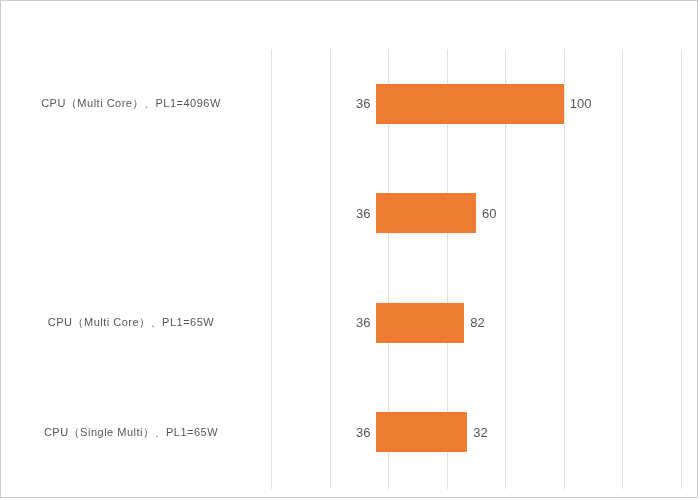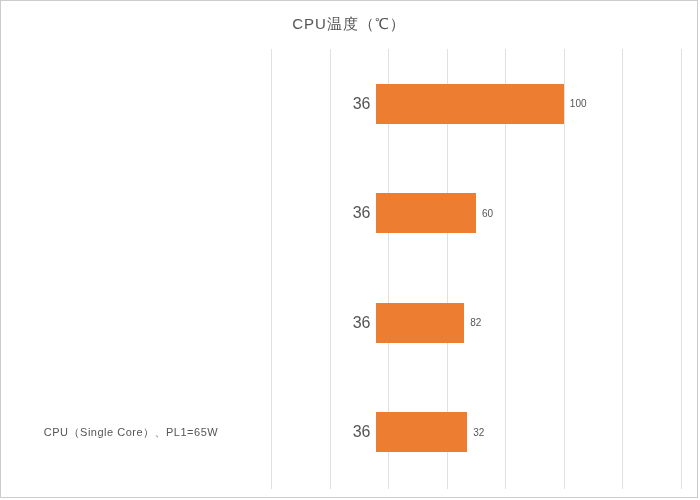--- a/index.html
+++ b/index.html
@@ -68,77 +68,78 @@
     position: absolute;
     left: 270px;
     height: 40px;
     display: flex;
     align-items: center;
   }
   .min-label {
     position: absolute;
     right: 100%;
     margin-right: 6px;
-    font-size: 16px;
+    font-size: 13px;
     color: #555;
   }
   .bar {
     height: 40px;
     background: #ED7D31;
   }
   .val-label {
     position: absolute;
     left: 100%;
     margin-left: 6px;
-    font-size: 10px;
+    font-size: 13px;
     color: #555;
     text-align: center;
   }
 </style>
 </head>
 <body>
 
 <div class="chart-container">
-  <div class="chart-title">CPU温度（℃）</div>
 
   <div class="plot-area" id="plot-area">
       <div class="gridline" style="left: 0px;"></div>
       <div class="gridline" style="left: 58.5714px;"></div>
       <div class="gridline" style="left: 117.143px;"></div>
       <div class="gridline" style="left: 175.714px;"></div>
       <div class="gridline" style="left: 234.286px;"></div>
       <div class="gridline" style="left: 292.857px;"></div>
       <div class="gridline" style="left: 351.429px;"></div>
       <div class="gridline" style="left: 410px;"></div>
     </div>
 
   <div class="rows" id="rows">
       <div class="row">
+        <div class="cat-label">CPU（Multi Core）、PL1=4096W</div>
         <div class="bar-wrap" style="left: 375.429px;">
           <span class="min-label">36</span>
           <div class="bar" style="width: 187.429px; background: rgb(237, 125, 49);"></div>
           <span class="val-label">100</span>
         </div>
       </div>
       <div class="row">
         <div class="bar-wrap" style="left: 375.429px;">
           <span class="min-label">36</span>
           <div class="bar" style="width: 99.5714px; background: rgb(237, 125, 49);"></div>
           <span class="val-label">60</span>
         </div>
       </div>
       <div class="row">
+        <div class="cat-label">CPU（Multi Core）、PL1=65W</div>
         <div class="bar-wrap" style="left: 375.429px;">
           <span class="min-label">36</span>
           <div class="bar" style="width: 87.8571px; background: rgb(237, 125, 49);"></div>
           <span class="val-label">82</span>
         </div>
       </div>
       <div class="row">
-        <div class="cat-label">CPU（Single Core）、PL1=65W</div>
+        <div class="cat-label">CPU（Single Multi）、PL1=65W</div>
         <div class="bar-wrap" style="left: 375.429px;">
           <span class="min-label">36</span>
           <div class="bar" style="width: 90.7857px; background: rgb(237, 125, 49);"></div>
           <span class="val-label">32</span>
         </div>
       </div>
     </div>
 </div>
 
 </body></html>

